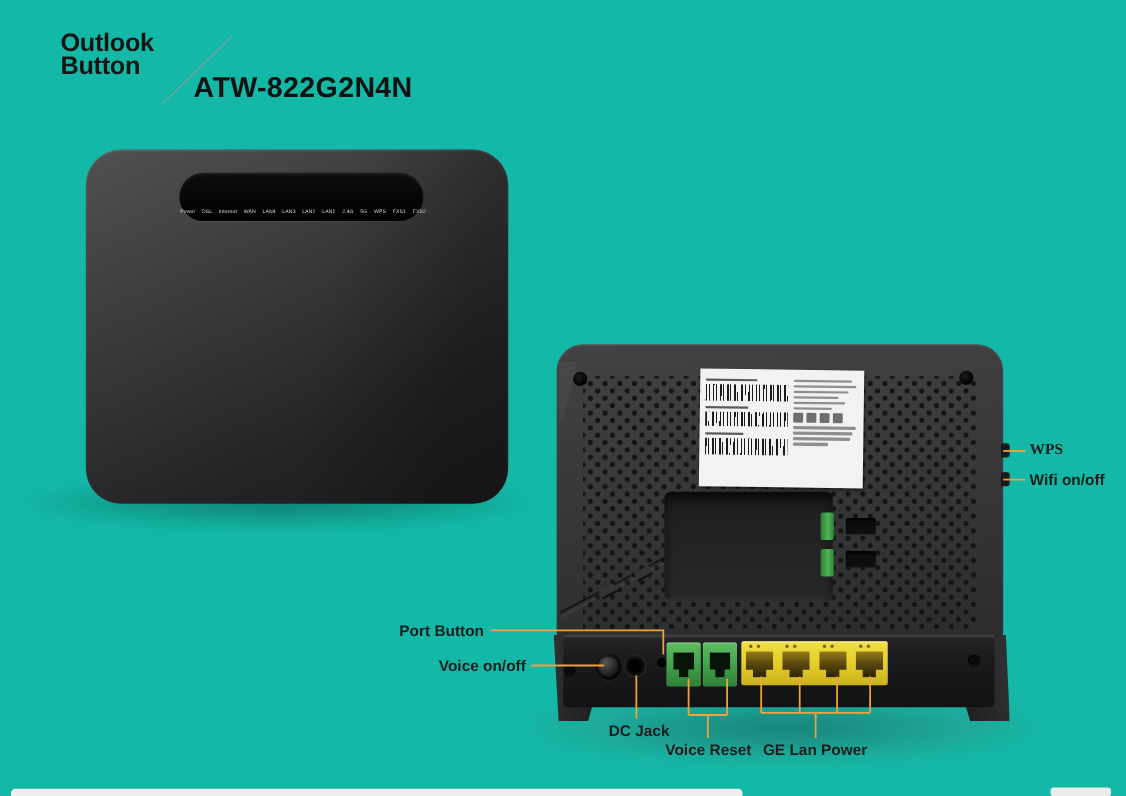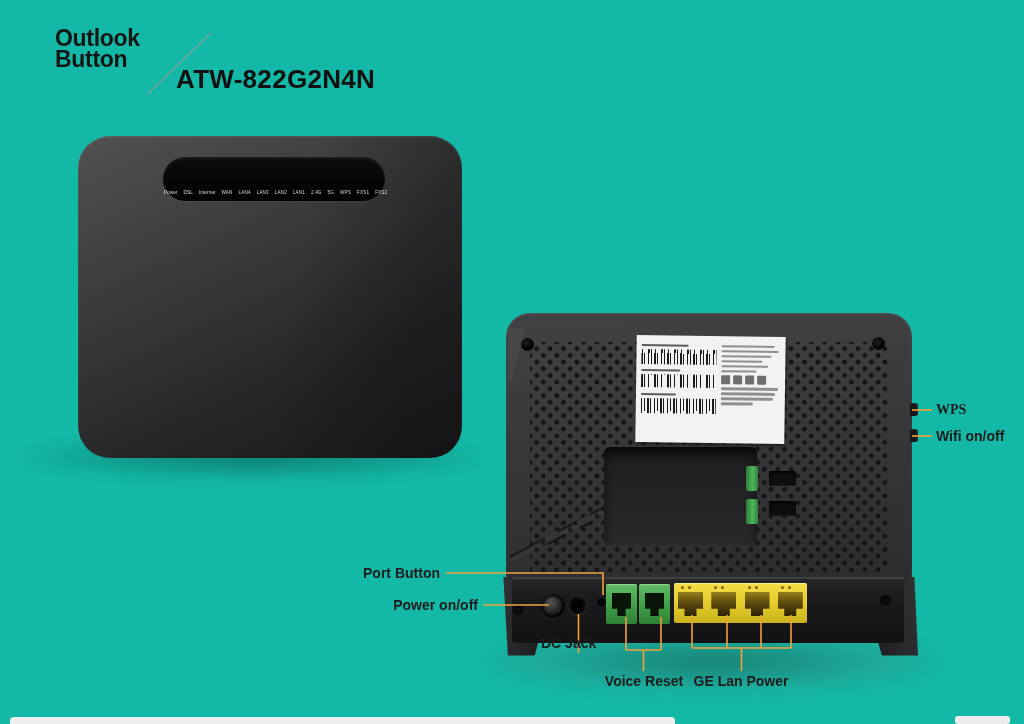--- a/index.html
+++ b/index.html
@@ -221,21 +221,21 @@
       <path d="M626,617 L626,650 M661,617 L661,650 M626,650 L661,650 M643.5,650 L643.5,671"></path>
       <path d="M692,615 L692,648 M727,615 L727,648 M761,615 L761,648 M791,615 L791,648 M692,648 L791,648 M741.5,648 L741.5,671"></path>
       <path d="M912,410 L932,410"></path>
       <path d="M912,436 L932,436"></path>
     </g>
   </svg>
 
   <div class="callout" style="left:936px;top:402px;font-family:Liberation Serif, serif;">WPS</div>
   <div class="callout" style="left:936px;top:428px;">Wifi on/off</div>
   <div class="callout" style="left:352px;top:565px;width:88px;text-align:right;">Port Button</div>
-  <div class="callout" style="left:390px;top:597px;width:88px;text-align:right;">Power on/off</div>
-  <div class="callout" style="left:541px;top:635px;width:80px;">DC Jack</div>
+  <div class="callout" style="left:390px;top:597px;width:88px;text-align:right;">Voice on/off</div>
+  <div class="callout" style="left:541px;top:656px;width:80px;text-align:center;">DC Jack</div>
   <div class="callout" style="left:594px;top:673px;width:100px;text-align:center;">Voice Reset</div>
   <div class="callout" style="left:691px;top:673px;width:100px;text-align:center;">GE Lan Power</div>
 
   <div class="abs footer-bar"></div>
   <div class="abs footer-smudge"></div>
 
 </div>
 
 </body></html>

